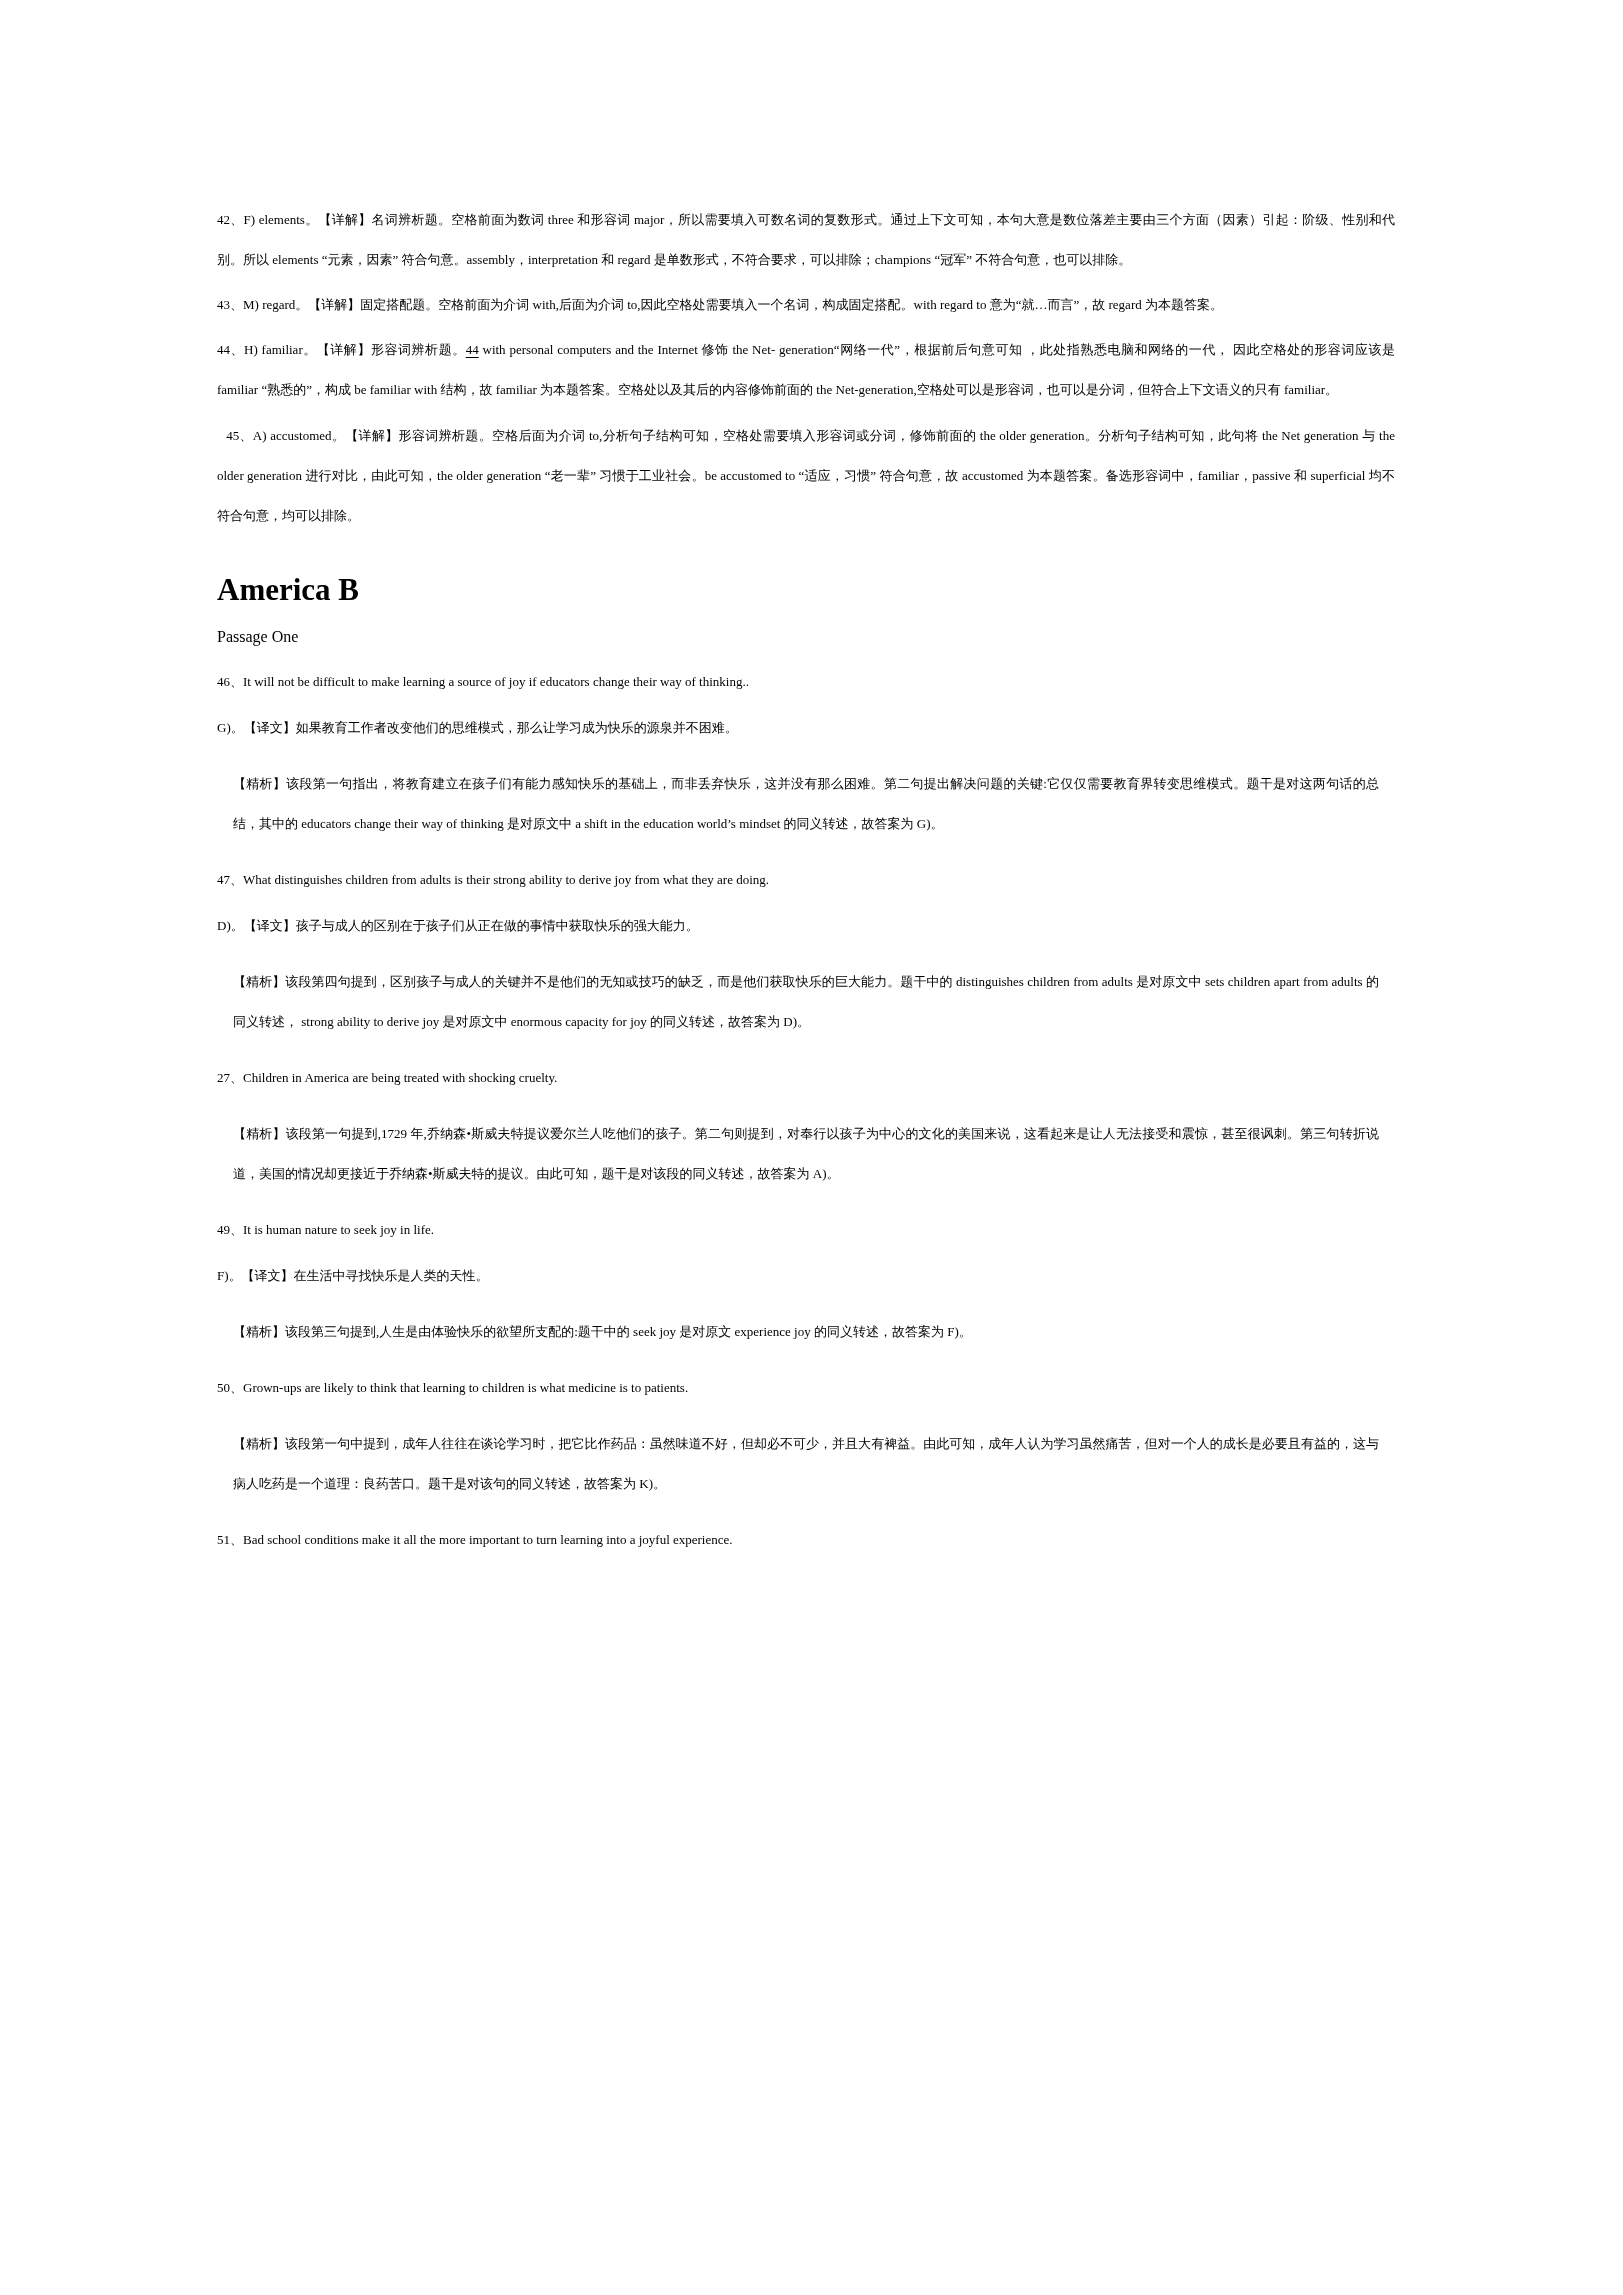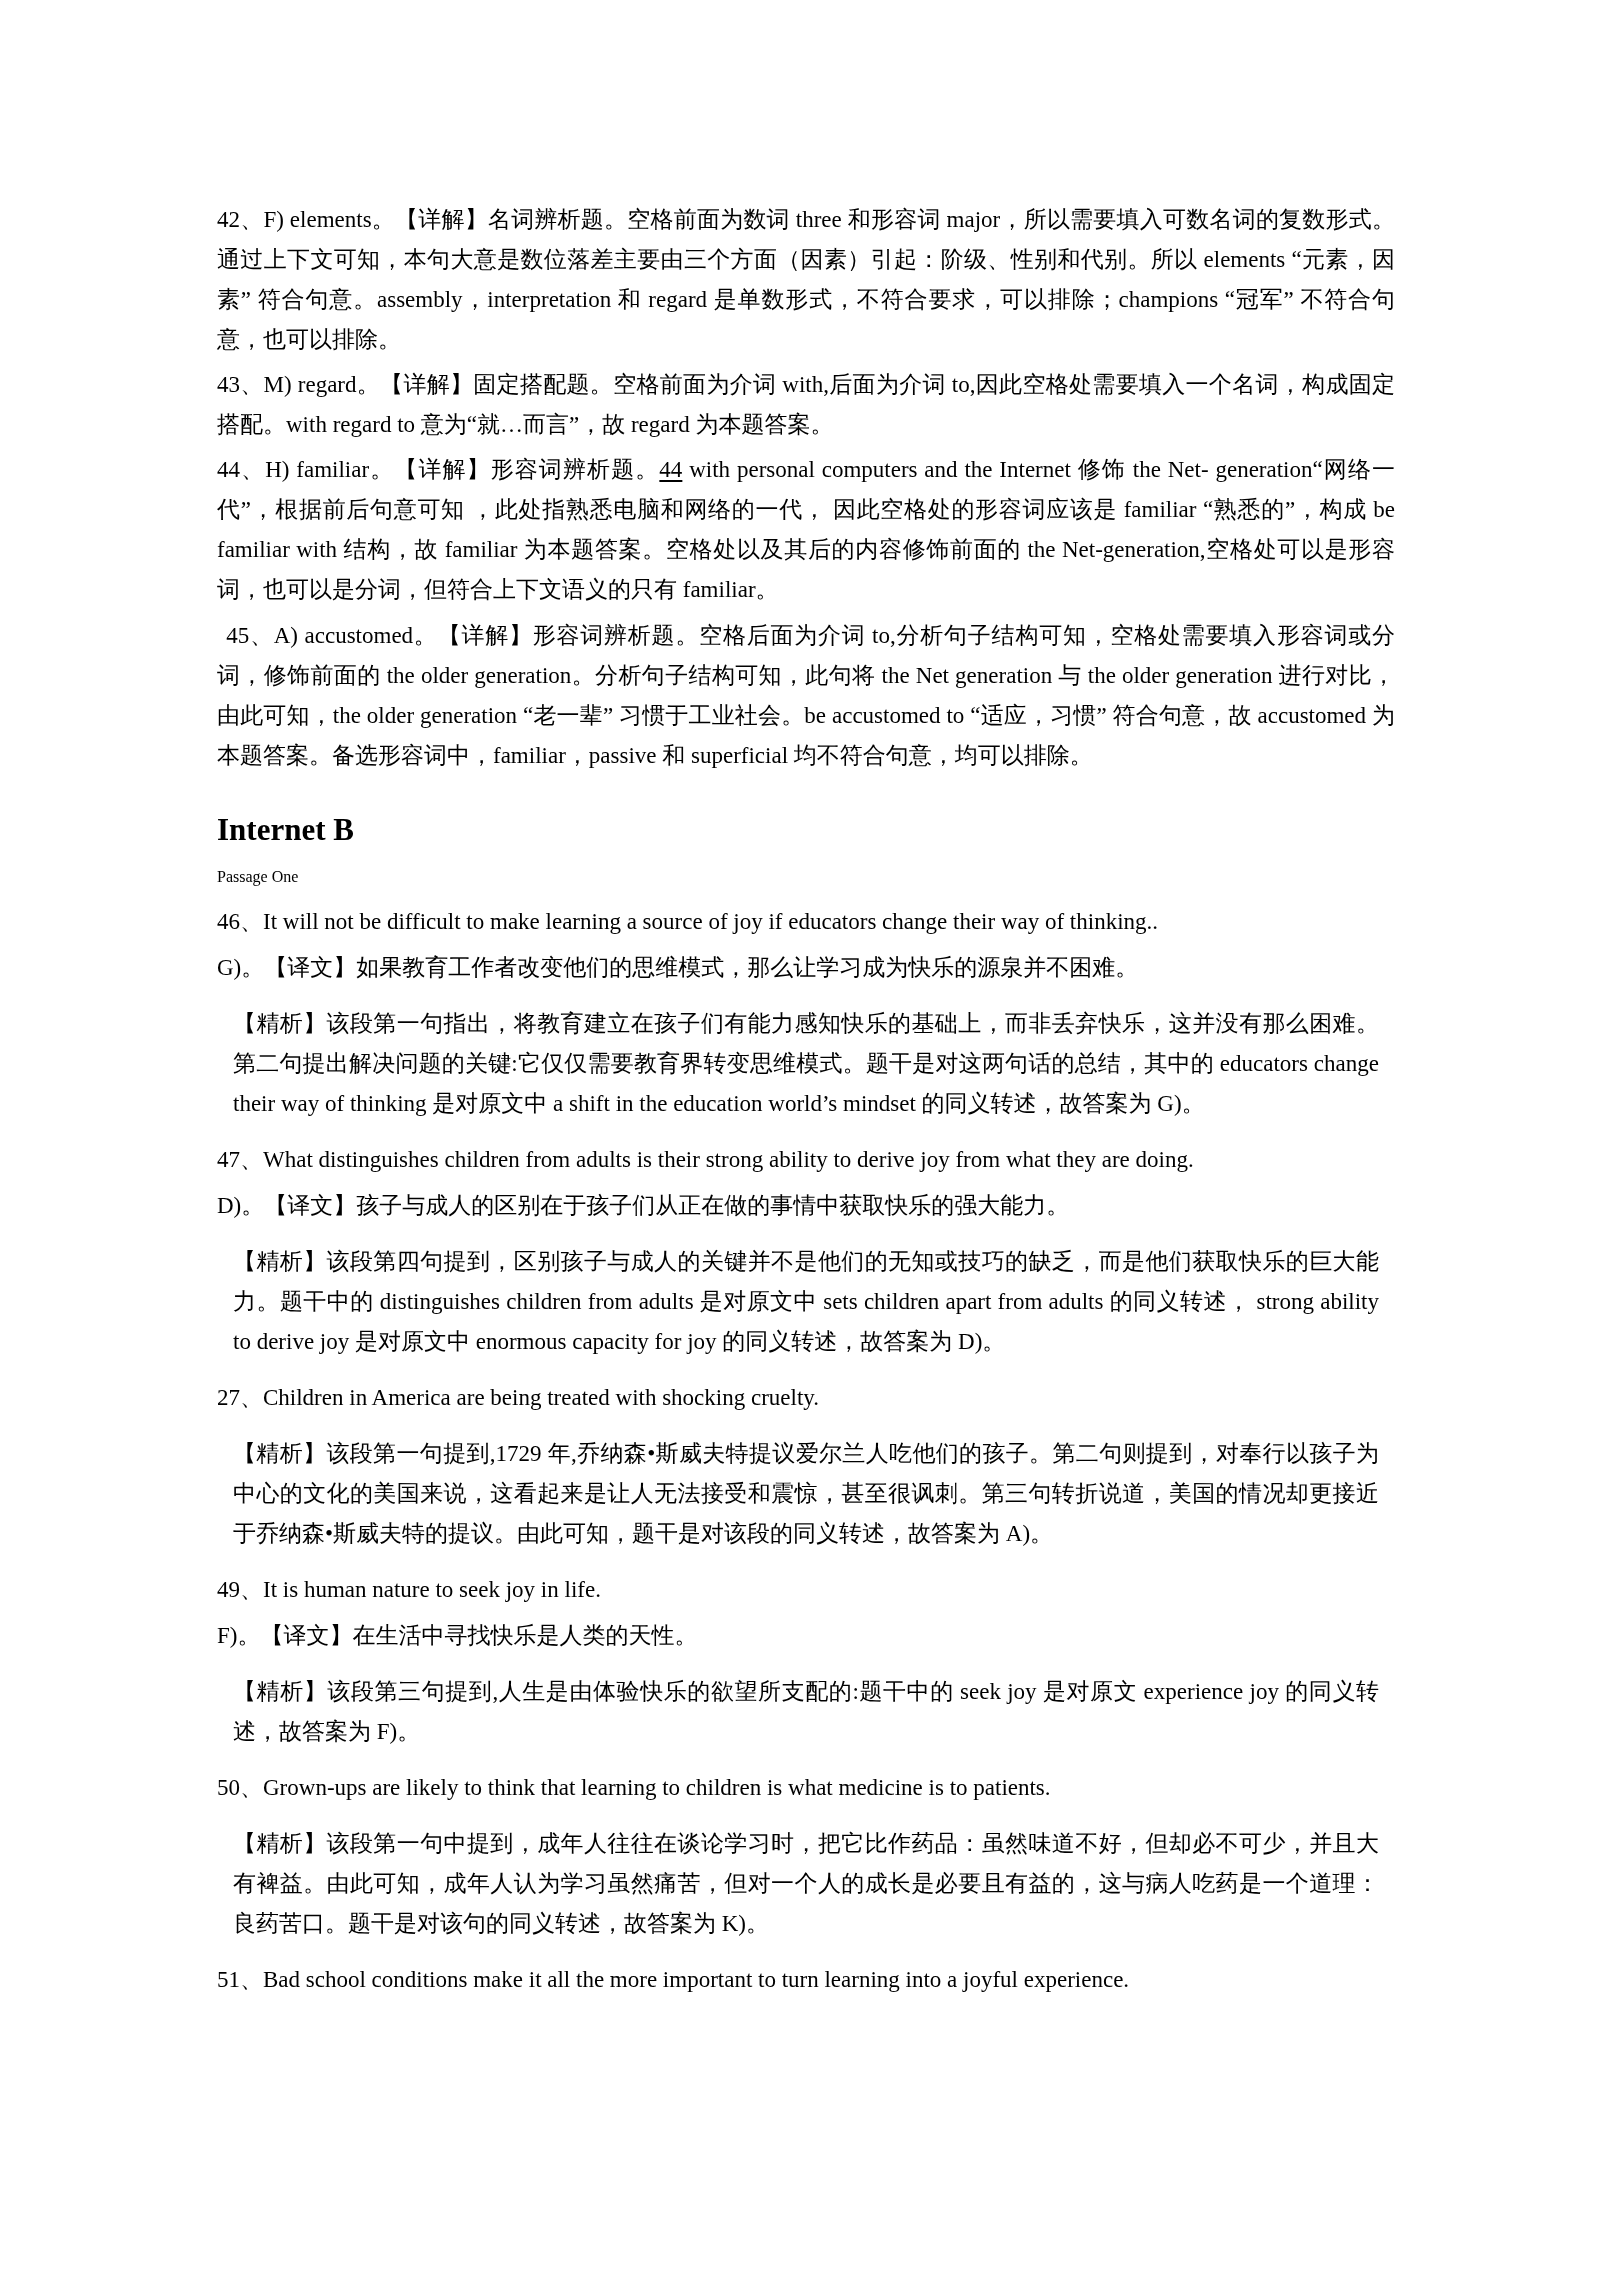--- a/index.html
+++ b/index.html
@@ -12,21 +12,21 @@
     font-family: "Liberation Serif", "DejaVu Serif", serif;
     overflow: hidden;
   }
   .content {
     position: absolute;
     left: 217px;
     top: 200px;
     width: 1178px;
   }
   .para {
-    font-size: 23px;
+    font-size: 13px;
     line-height: 40px;
     margin: 0;
     text-align: justify;
   }
   .a-item { margin-bottom: 5.2px; }
   .indent { text-indent: 9.2px; }
   .u { text-decoration: underline; text-underline-offset: 2.6px; }
   .section-heading {
     font-size: 31px;
     line-height: 39px;
@@ -51,21 +51,21 @@
     <p class="para a-item">42、F) elements。【详解】名词辨析题。空格前面为数词 three 和形容词 major，所以需要填入可数名词的复数形式。通过上下文可知，本句大意是数位落差主要由三个方面（因素）引起：阶级、性别和代别。所以 elements “元素，因素” 符合句意。assembly，interpretation 和 regard 是单数形式，不符合要求，可以排除；champions “冠军” 不符合句意，也可以排除。</p>
 
     <p class="para a-item">43、M) regard。【详解】固定搭配题。空格前面为介词 with,后面为介词 to,因此空格处需要填入一个名词，构成固定搭配。with regard to 意为“就…而言”，故 regard 为本题答案。</p>
 
     <p class="para a-item">
       <span>44、H) familiar。【详解】形容词辨析题。</span><span class="u">44</span><span> with personal computers and the Internet 修饰 the Net- generation“网络一代”，根据前后句意可知 ，此处指熟悉电脑和网络的一代， 因此空格处的形容词应该是 familiar “熟悉的”，构成 be familiar with 结构，故 familiar 为本题答案。空格处以及其后的内容修饰前面的 the Net-generation,空格处可以是形容词，也可以是分词，但符合上下文语义的只有 familiar。</span>
     </p>
 
     <p class="para a-item indent">45、A) accustomed。【详解】形容词辨析题。空格后面为介词 to,分析句子结构可知，空格处需要填入形容词或分词，修饰前面的 the older generation。分析句子结构可知，此句将 the Net generation 与 the older generation 进行对比，由此可知，the older generation “老一辈” 习惯于工业社会。be accustomed to “适应，习惯” 符合句意，故 accustomed 为本题答案。备选形容词中，familiar，passive 和 superficial 均不符合句意，均可以排除。</p>
 
-    <h1 class="section-heading">Internet B</h1>
+    <h1 class="section-heading">America B</h1>
 
     <p class="para passage-label">Passage One</p>
 
     <p class="para question">46、It will not be difficult to make learning a source of joy if educators change their way of thinking..</p>
     <p class="para answer">G)。【译文】如果教育工作者改变他们的思维模式，那么让学习成为快乐的源泉并不困难。</p>
     <p class="para analysis">【精析】该段第一句指出，将教育建立在孩子们有能力感知快乐的基础上，而非丢弃快乐，这并没有那么困难。第二句提出解决问题的关键:它仅仅需要教育界转变思维模式。题干是对这两句话的总结，其中的 educators change their way of thinking 是对原文中 a shift in the education world’s mindset 的同义转述，故答案为 G)。</p>
 
     <p class="para question">47、What distinguishes children from adults is their strong ability to derive joy from what they are doing.</p>
     <p class="para answer">D)。【译文】孩子与成人的区别在于孩子们从正在做的事情中获取快乐的强大能力。</p>
     <p class="para analysis">【精析】该段第四句提到，区别孩子与成人的关键并不是他们的无知或技巧的缺乏，而是他们获取快乐的巨大能力。题干中的 distinguishes children from adults 是对原文中 sets children apart from adults 的同义转述， strong ability to derive joy 是对原文中 enormous capacity for joy 的同义转述，故答案为 D)。</p>

